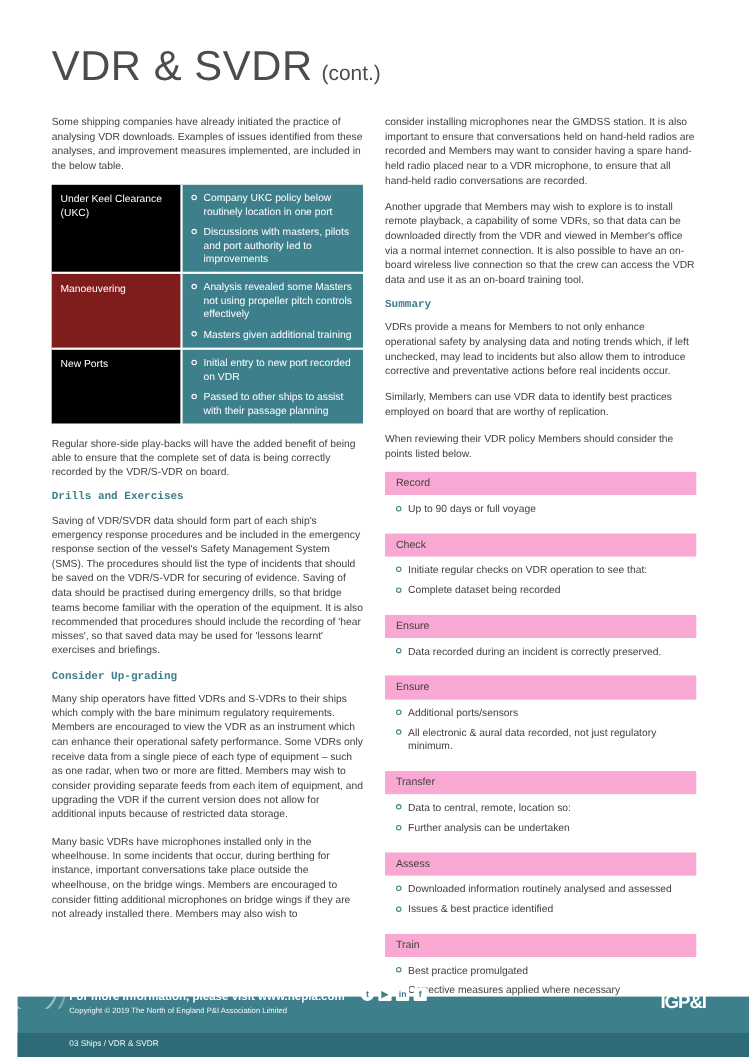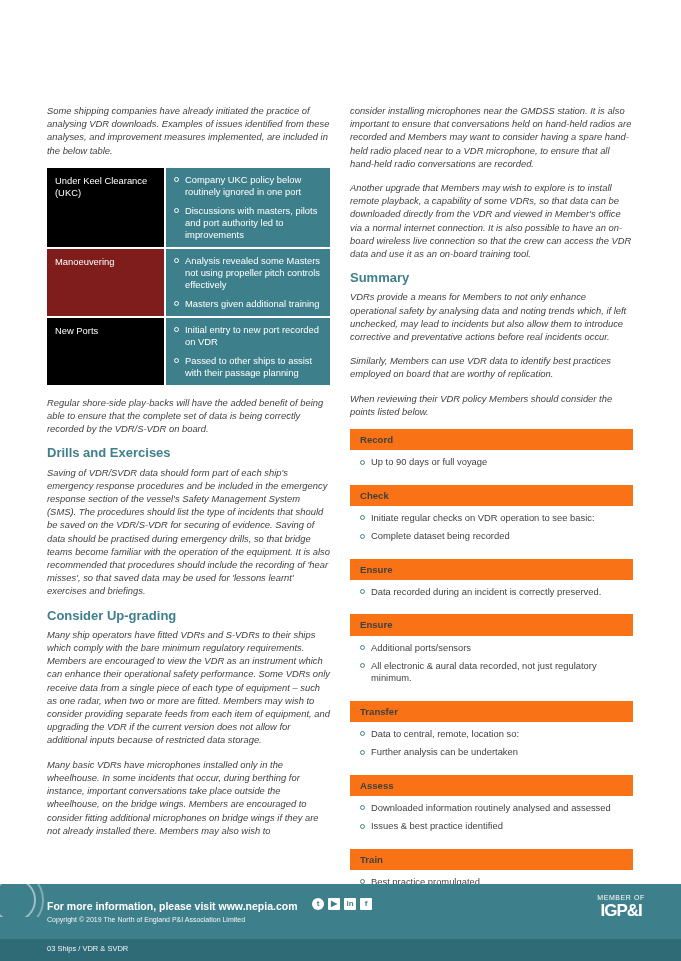--- a/index.html
+++ b/index.html
@@ -26,21 +26,21 @@
   .title-sub{
     font-size:19px;color:#4c4c4c;font-weight:400;
   }
   
   .col{
     position:absolute;top:104px;width:283px;
     font-size:9.4px;line-height:13.2px;color:#3f3f3f;
   }
   .col.left{left:47px;}
   .col.right{left:350px;}
-  p{margin:0 0 11px 0;font-style:italic;}
+  p{margin:0 0 11px 0;}
   
   .tbl{
     width:283px;border-collapse:collapse;margin:6px 0 9px 0;
     table-layout:fixed;
   }
   .tbl td{vertical-align:top;padding:0;}
   .tbl .lab{
     width:102px;background:#7f1d1d;color:#ffffff;
     font-size:9.4px;line-height:12px;
     padding:7px 7px 7px 8px;
@@ -58,41 +58,41 @@
     font-size:9.4px;line-height:12px;
   }
   .tbl .val li:last-child{margin-bottom:0;}
   .tbl .val li:before{
     content:"";position:absolute;left:0;top:3.5px;
     width:5px;height:5px;border-radius:50%;
     border:1.5px solid #ffffff;box-sizing:border-box;
   }
   
   h3{
-    margin:4px 0 6px 0;font-size:13px;font-weight:700;color:#3e7f8c;
+    margin:4px 0 6px 0;font-size:10px;font-weight:700;color:#3e7f8c;font-family:Liberation Mono, monospace;
   }
   
   .block{margin-bottom:8px;}
   .block-head{
-    background:#f97316;color:#3f3f3f;font-weight:700;font-size:9.6px;
+    background:#f9a8d4;color:#3f3f3f;font-weight:400;font-size:9.6px;
     padding:4px 0 4px 10px;
   }
   .block ul{margin:0;padding:6px 0 2px 10px;list-style:none;}
   .block li{
     position:relative;padding-left:11px;margin-bottom:6px;
     font-size:9.4px;line-height:12.4px;color:#3f3f3f;
   }
   .block li:before{
     content:"";position:absolute;left:0;top:3.5px;
     width:5px;height:5px;border-radius:50%;
     border:1.5px solid #3e7f8c;box-sizing:border-box;
   }
   
   .footer{
-    position:absolute;left:0;right:0;bottom:0;height:77px;
+    position:absolute;left:16px;right:0;bottom:0;height:55px;
     background:#3e7f8c;color:#ffffff;
   }
   .footer-strip{
     position:absolute;left:0;right:0;bottom:22px;height:53px;
   }
   .footer-text{
     position:absolute;left:47px;top:14px;font-size:10.5px;font-weight:700;
   }
   .footer-copy{
     position:absolute;left:47px;top:29px;font-size:7px;line-height:9px;opacity:.95;
@@ -139,32 +139,36 @@
     pointer-events:none;white-space:nowrap;
   }
   .wm-ru{color:#d9534f;}
   .wm-grey{color:rgba(150,150,150,.55);}
 </style>
 </head>
 <body>
 
 <div class="page">
 
+  <div class="title-wrap">
+    <span class="title-main">VDR &amp; SVDR</span>
+    <span class="title-sub">(cont.)</span>
+  </div>
 
   <div class="col left">
 
     <p>Some shipping companies have already initiated the practice of analysing VDR downloads. Examples of issues identified from these analyses, and improvement measures implemented, are included in the below table.</p>
 
     <table class="tbl">
       <tbody>
           <tr>
         <td class="lab teal">Under Keel Clearance (UKC)</td>
         <td class="val">
           <ul>
-            <li>Company UKC policy below routinely ignored in one port</li>
+            <li>Company UKC policy below routinely location in one port</li>
             <li>Discussions with masters, pilots and port authority led to improvements</li>
           </ul>
         </td>
       </tr>
       <tr>
         <td class="lab">Manoeuvering</td>
         <td class="val">
           <ul>
             <li>Analysis revealed some Masters not using propeller pitch controls effectively</li>
             <li>Masters given additional training</li>
@@ -205,21 +209,21 @@
     <div class="block">
       <div class="block-head">Record</div>
       <ul>
         <li>Up to 90 days or full voyage</li>
       </ul>
     </div>
 
     <div class="block">
       <div class="block-head">Check</div>
       <ul>
-        <li>Initiate regular checks on VDR operation to see basic:</li>
+        <li>Initiate regular checks on VDR operation to see that:</li>
         <li>Complete dataset being recorded</li>
       </ul>
     </div>
 
     <div class="block">
       <div class="block-head">Ensure</div>
       <ul>
         <li>Data recorded during an incident is correctly preserved.</li>
       </ul>
     </div>

